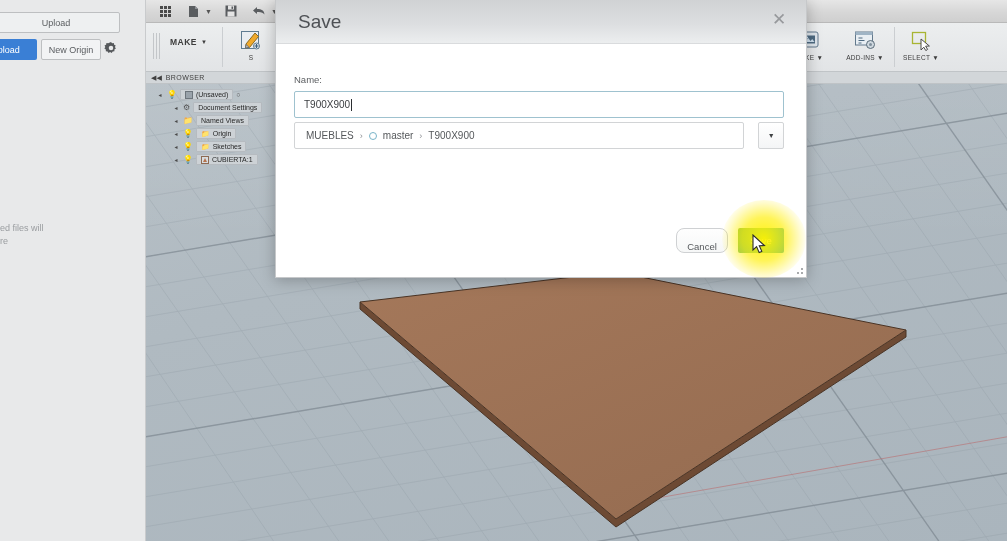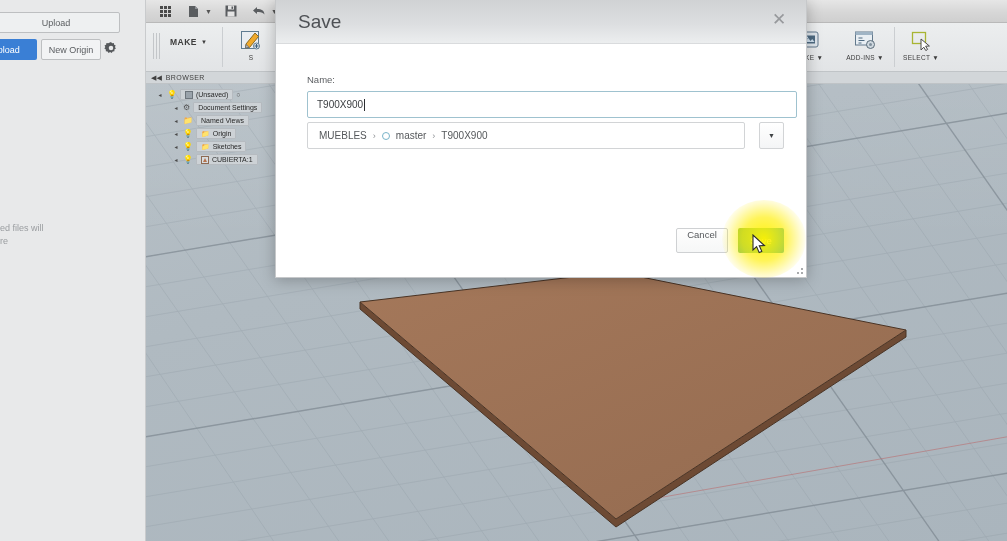--- a/index.html
+++ b/index.html
@@ -140,21 +140,21 @@
     display: flex; align-items: center; padding: 0 14px 0 22px;
     position: relative;
   }
   .modal-title { font-size: 19px; color: #4e5155; font-weight: normal; }
   .modal-close {
     position: absolute; right: 16px; top: 8px;
     width: 22px; height: 22px;
     display: flex; align-items: center; justify-content: center;
     color: #97999c; font-size: 17px; line-height: 1;
   }
-  .modal-body { flex: 1; padding: 30px 22px 0 31px; background: #fff; position: relative; }
+  .modal-body { flex: 1; padding: 30px 22px 0 18px; background: #fff; position: relative; }
 
   .field-label { font-size: 9.5px; color: #5c5f62; margin-bottom: 6px; }
   .text-input {
     width: 490px; height: 27px;
     border: 1px solid #9fc2cf; border-radius: 2px;
     background: #fff;
     display: flex; align-items: center; padding: 0 9px;
     font-size: 10px; color: #3a3d40;
   }
   .caret-bar {
@@ -181,23 +181,23 @@
     background: linear-gradient(180deg,#fff 0%, #f4f5f6 100%);
     display: flex; align-items: center; justify-content: center;
     font-size: 7px; color: #3f4245;
   }
 
   .modal-actions {
     position: absolute; right: 22px; bottom: 0; display: flex; align-items: center; gap: 10px;
   }
   .btn-cancel {
     width: 52px; height: 25px;
-    border: 1px solid #cfd1d3; border-radius: 2px;
+    border: 1px solid #cfd1d3; border-radius: 8px;
     background: linear-gradient(180deg,#fefefe 0%,#f6f7f7 100%);
-    display: flex; align-items: flex-start; justify-content: center;
+    display: flex; align-items: flex-end; justify-content: center;
     font-size: 9.5px; color: #56595c;
   }
   .btn-save {
     width: 46px; height: 25px; border-radius: 2px;
     background: linear-gradient(120deg,#8cbf4a 0%, #53b3a0 55%, #2fa9b5 100%);
     display: flex; align-items: center; justify-content: center;
     font-size: 9.5px; color: #ffffff;
     position: relative;
   }
   .click-glow {

